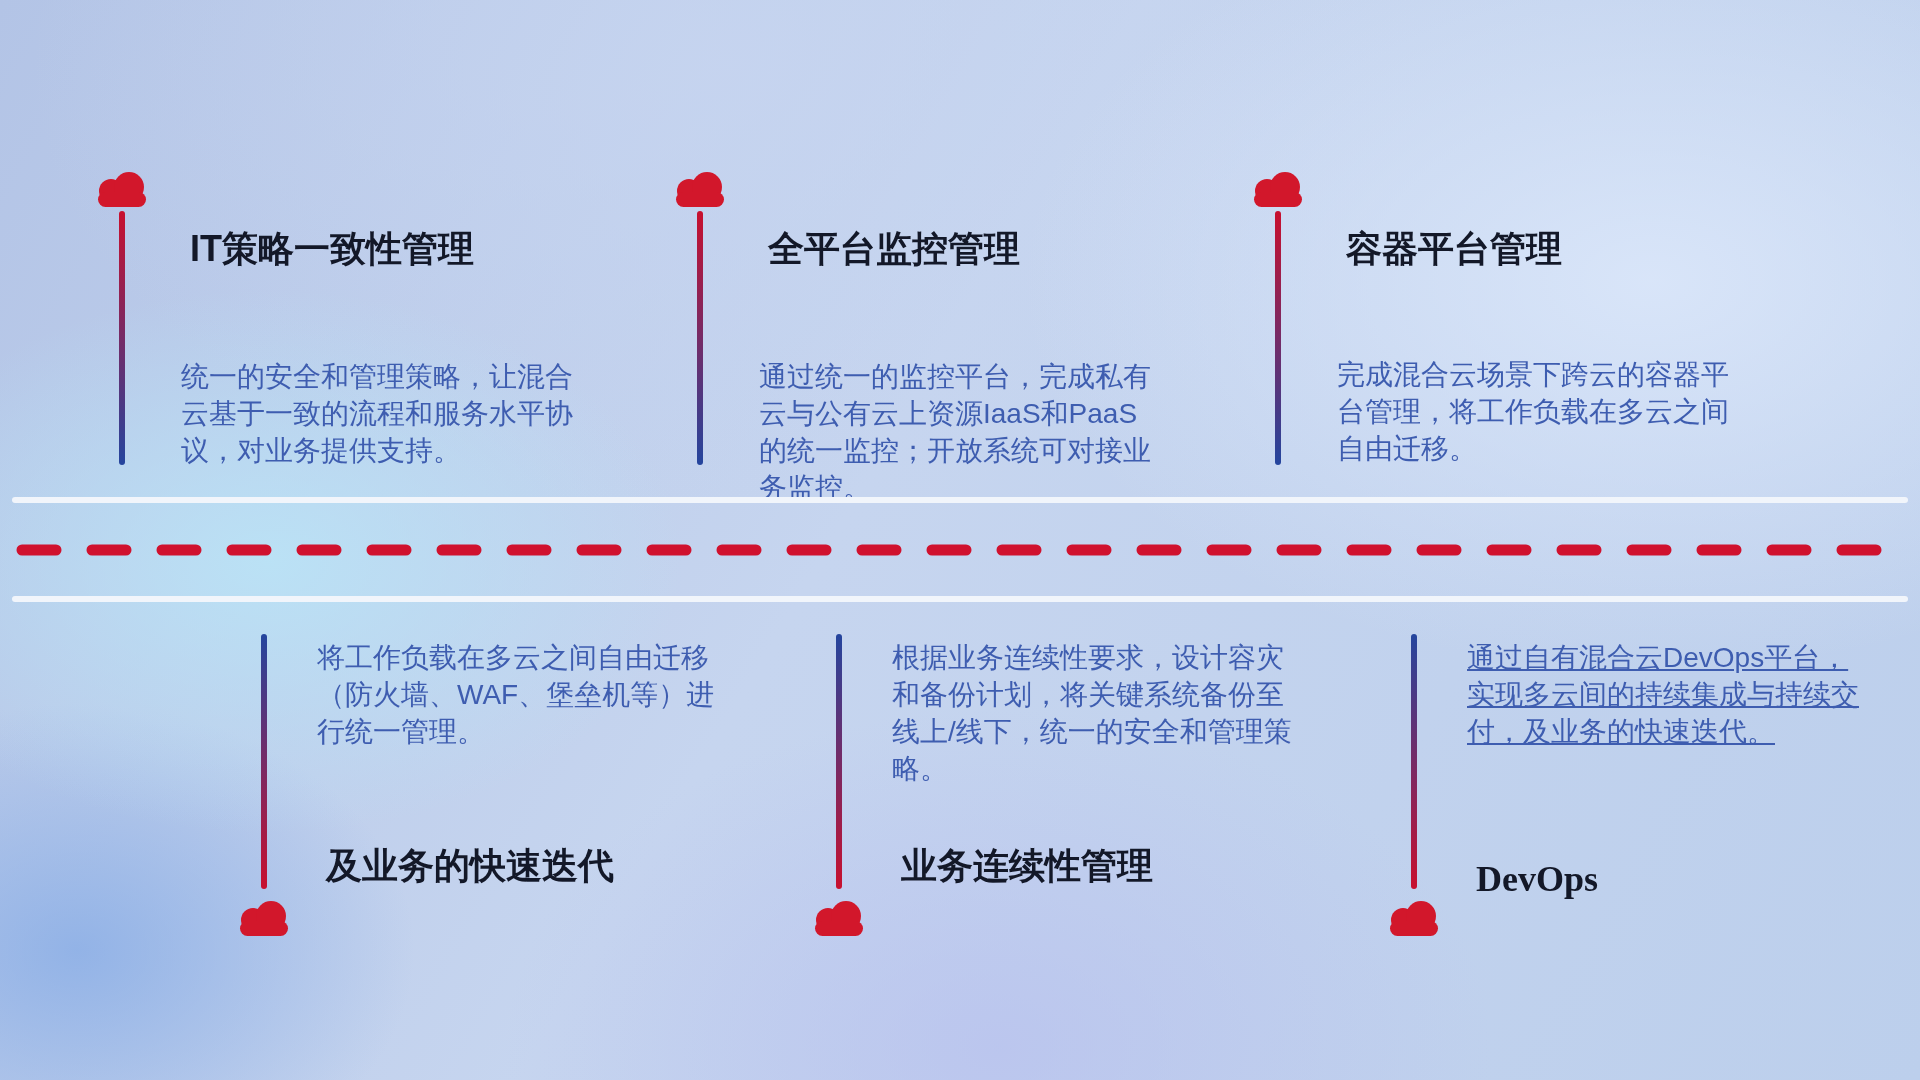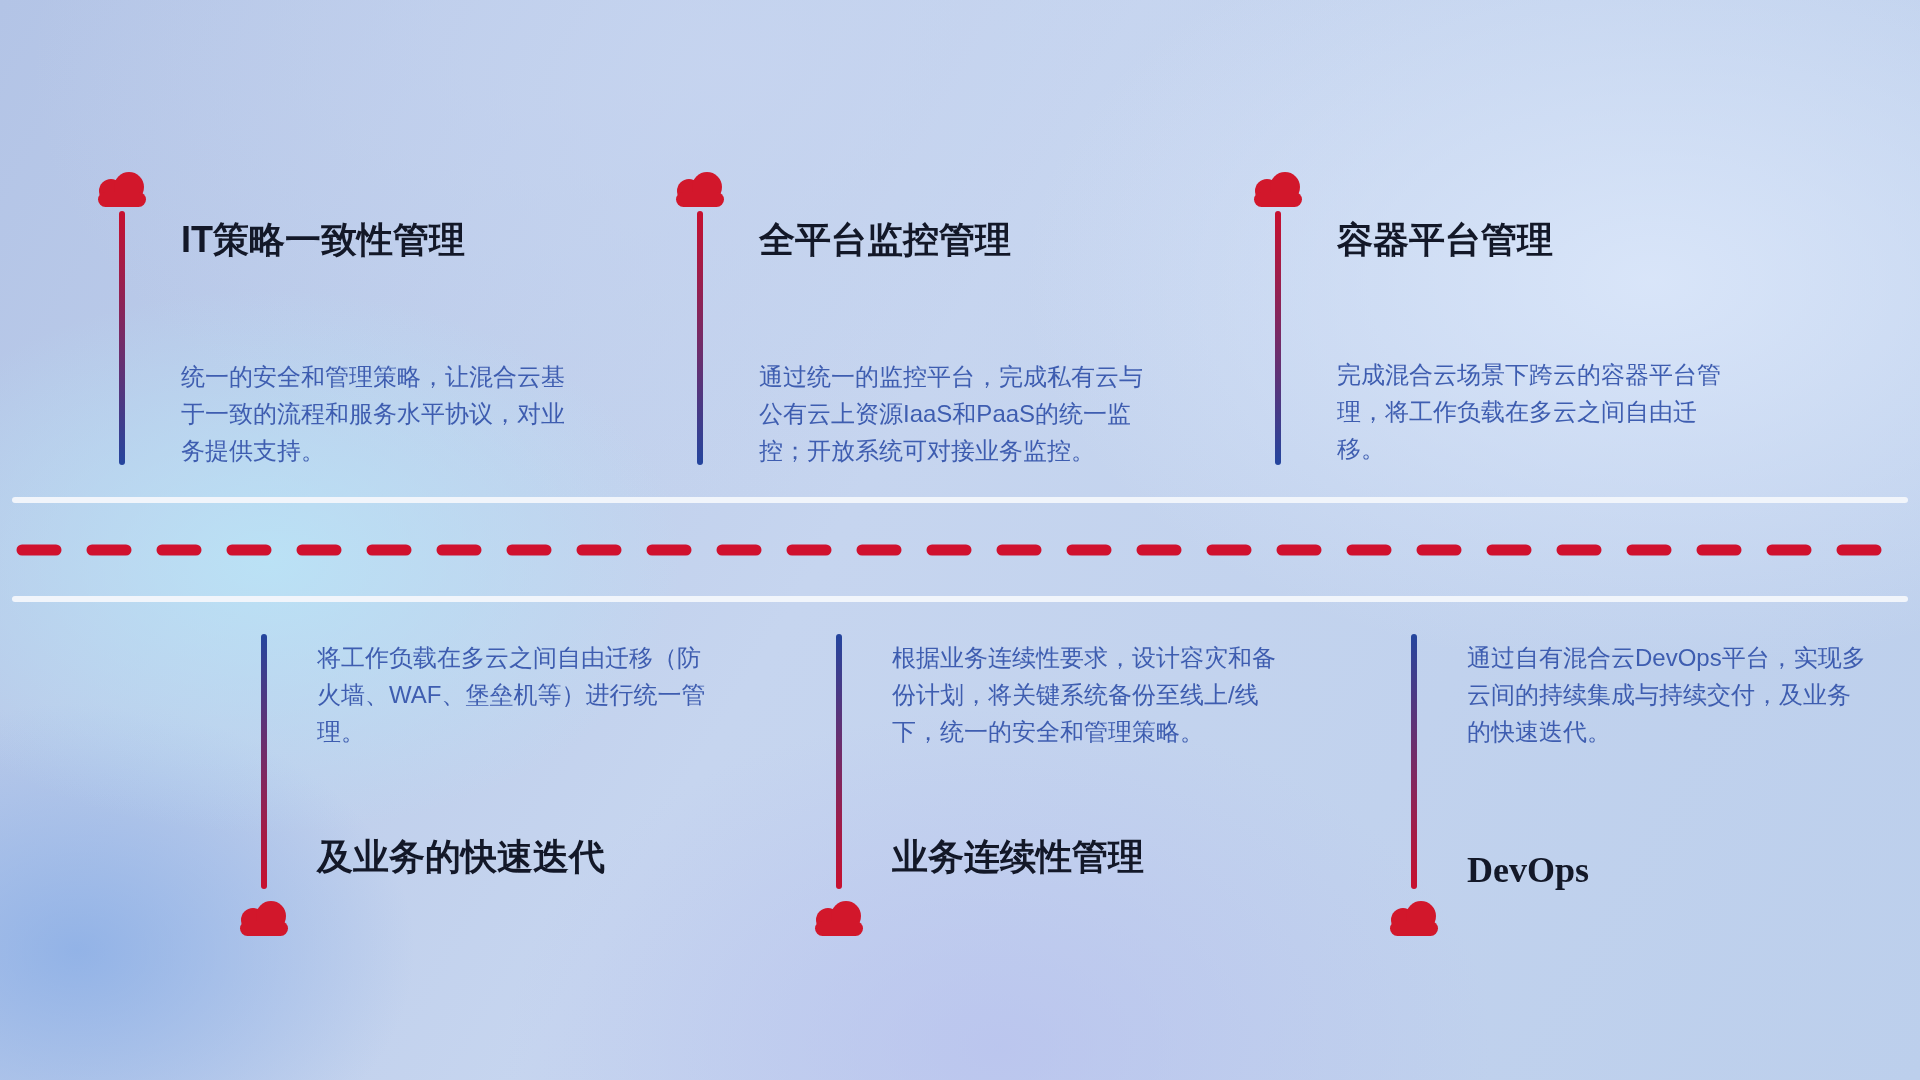--- a/index.html
+++ b/index.html
@@ -37,30 +37,30 @@
     border-radius: 3px;
   }
   .vline.down {
     background: linear-gradient(180deg, var(--line-red, #c8102e) 0%, var(--line-blue, #24459e) 100%);
   }
   .vline.up {
     background: linear-gradient(0deg, var(--line-red, #c8102e) 0%, var(--line-blue, #24459e) 100%);
   }
   .title {
     position: absolute;
-    margin: 0;
+    margin: 9px;
     font-size: 36px;
     font-weight: 700;
     color: var(--title-color, #131828);
     white-space: nowrap;
   }
   .desc {
     position: absolute;
     margin: 0;
-    font-size: 24px;
+    font-size: 28px;
     line-height: 37px;
     color: var(--desc-color, #3e5db0);
     width: 404px;
   }
   .divider {
     position: absolute;
     left: 12px;
     width: 1896px;
   }
   .divider.solid {
@@ -144,21 +144,21 @@
       <g fill="currentColor">
         <circle cx="16" cy="23" r="12"></circle>
         <circle cx="34" cy="19" r="15"></circle>
         <rect x="3" y="24" width="48" height="15" rx="7.5"></rect>
       </g>
     </svg>
   </div>
 
   <div class="group" style="left:1411px;top:634px;">
     <div class="vline up" style="left:0;top:0;height:255px;"></div>
-    <p class="desc" style="left:56px;top:5px;">通过自有混合云DevOps平台，实现多云间的持续集成与持续交付，及业务的快速迭代。</p>
+    <p class="desc" style="left:56px;top:5px;text-decoration:underline;">通过自有混合云DevOps平台，实现多云间的持续集成与持续交付，及业务的快速迭代。</p>
     <h2 class="title" style="left:56px;top:215px;font-family:Liberation Serif, serif;">DevOps</h2>
     <svg class="cloud" width="54" height="40" viewBox="0 0 54 40" style="position:absolute;left:-24px;top:263px;">
       <g fill="currentColor">
         <circle cx="16" cy="23" r="12"></circle>
         <circle cx="34" cy="19" r="15"></circle>
         <rect x="3" y="24" width="48" height="15" rx="7.5"></rect>
       </g>
     </svg>
   </div>
 

